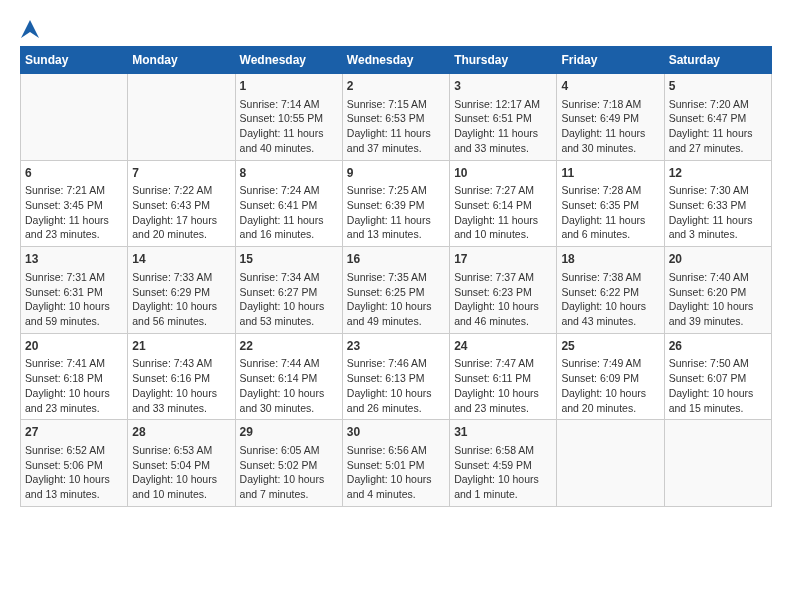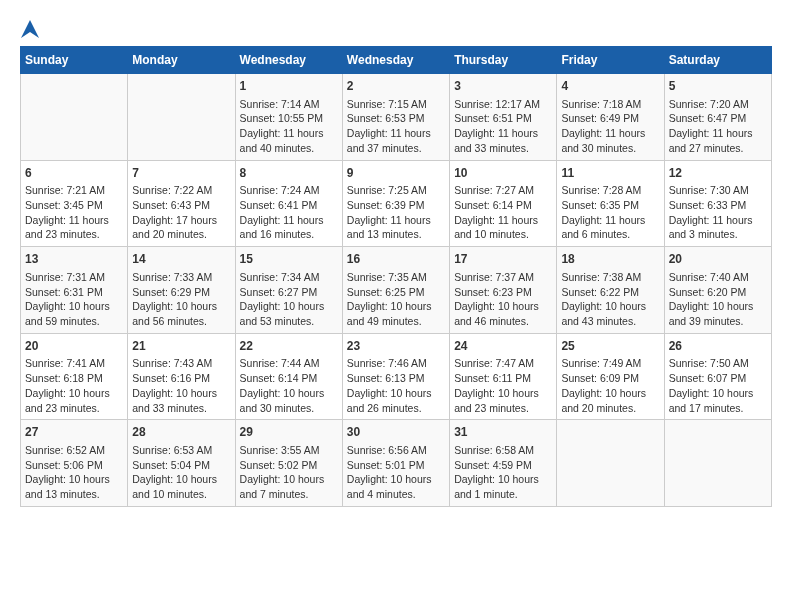--- a/index.html
+++ b/index.html
@@ -263,39 +263,39 @@
         <td>
           <span class="day-number">25</span>
           <div>Sunrise: 7:49 AM</div>
           <div>Sunset: 6:09 PM</div>
           <div>Daylight: 10 hours and 20 minutes.</div>
         </td>
         <td>
           <span class="day-number">26</span>
           <div>Sunrise: 7:50 AM</div>
           <div>Sunset: 6:07 PM</div>
-          <div>Daylight: 10 hours and 17 minutes.</div>
+          <div>Daylight: 10 hours and 15 minutes.</div>
         </td>
       </tr>
       <tr>
         <td>
           <span class="day-number">27</span>
           <div>Sunrise: 6:52 AM</div>
           <div>Sunset: 5:06 PM</div>
           <div>Daylight: 10 hours and 13 minutes.</div>
         </td>
         <td>
           <span class="day-number">28</span>
           <div>Sunrise: 6:53 AM</div>
           <div>Sunset: 5:04 PM</div>
           <div>Daylight: 10 hours and 10 minutes.</div>
         </td>
         <td>
           <span class="day-number">29</span>
-          <div>Sunrise: 3:55 AM</div>
+          <div>Sunrise: 6:05 AM</div>
           <div>Sunset: 5:02 PM</div>
           <div>Daylight: 10 hours and 7 minutes.</div>
         </td>
         <td>
           <span class="day-number">30</span>
           <div>Sunrise: 6:56 AM</div>
           <div>Sunset: 5:01 PM</div>
           <div>Daylight: 10 hours and 4 minutes.</div>
         </td>
         <td>

